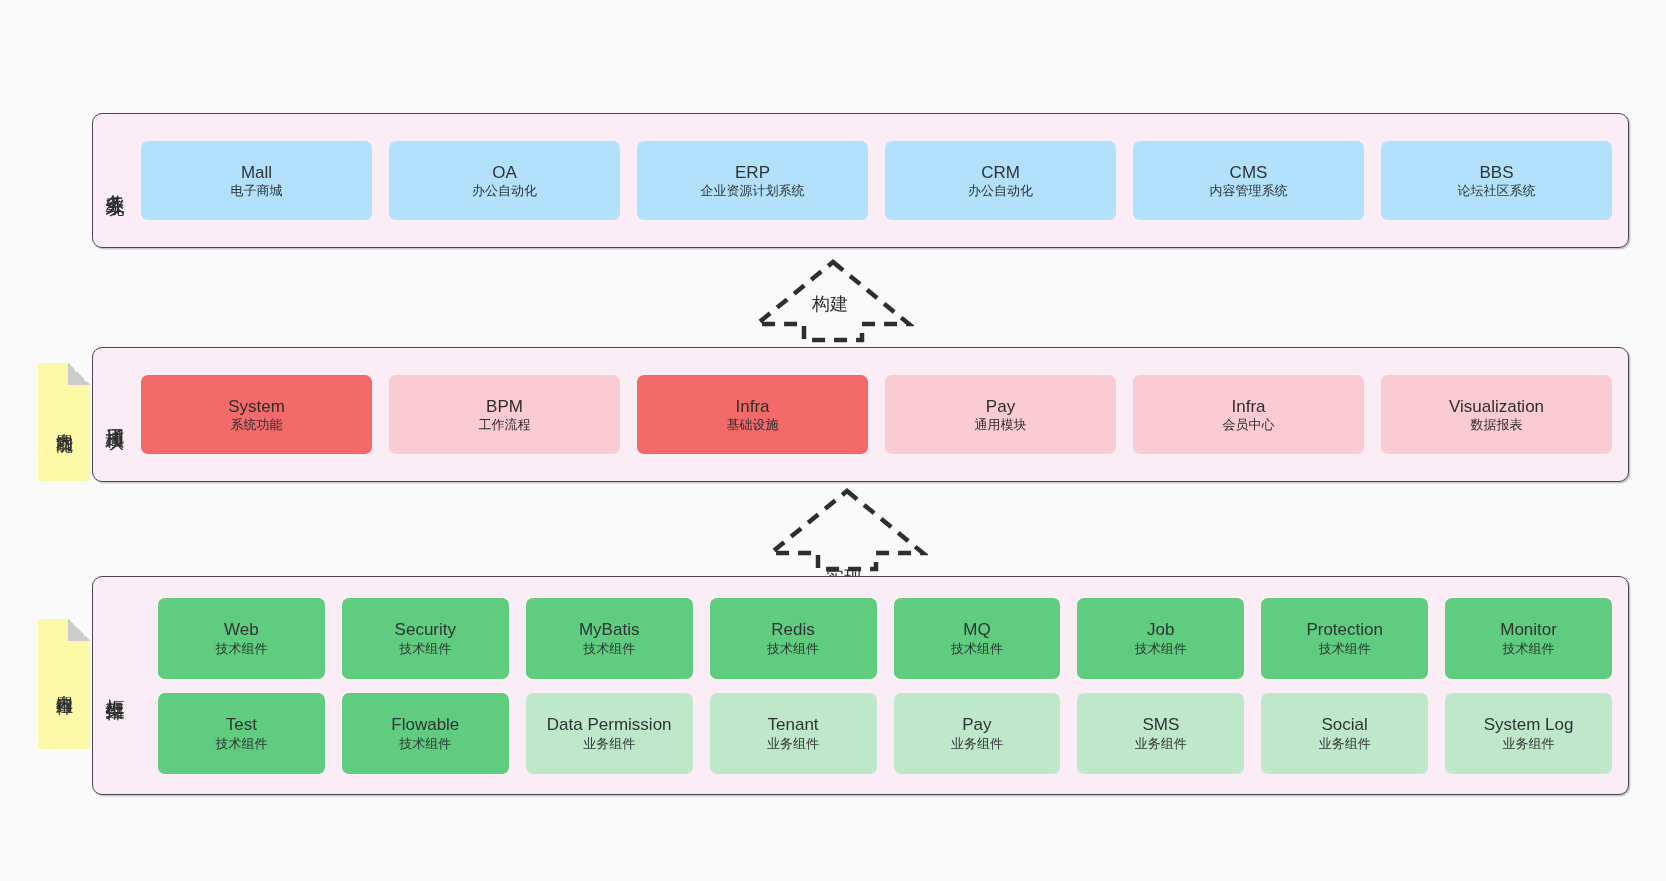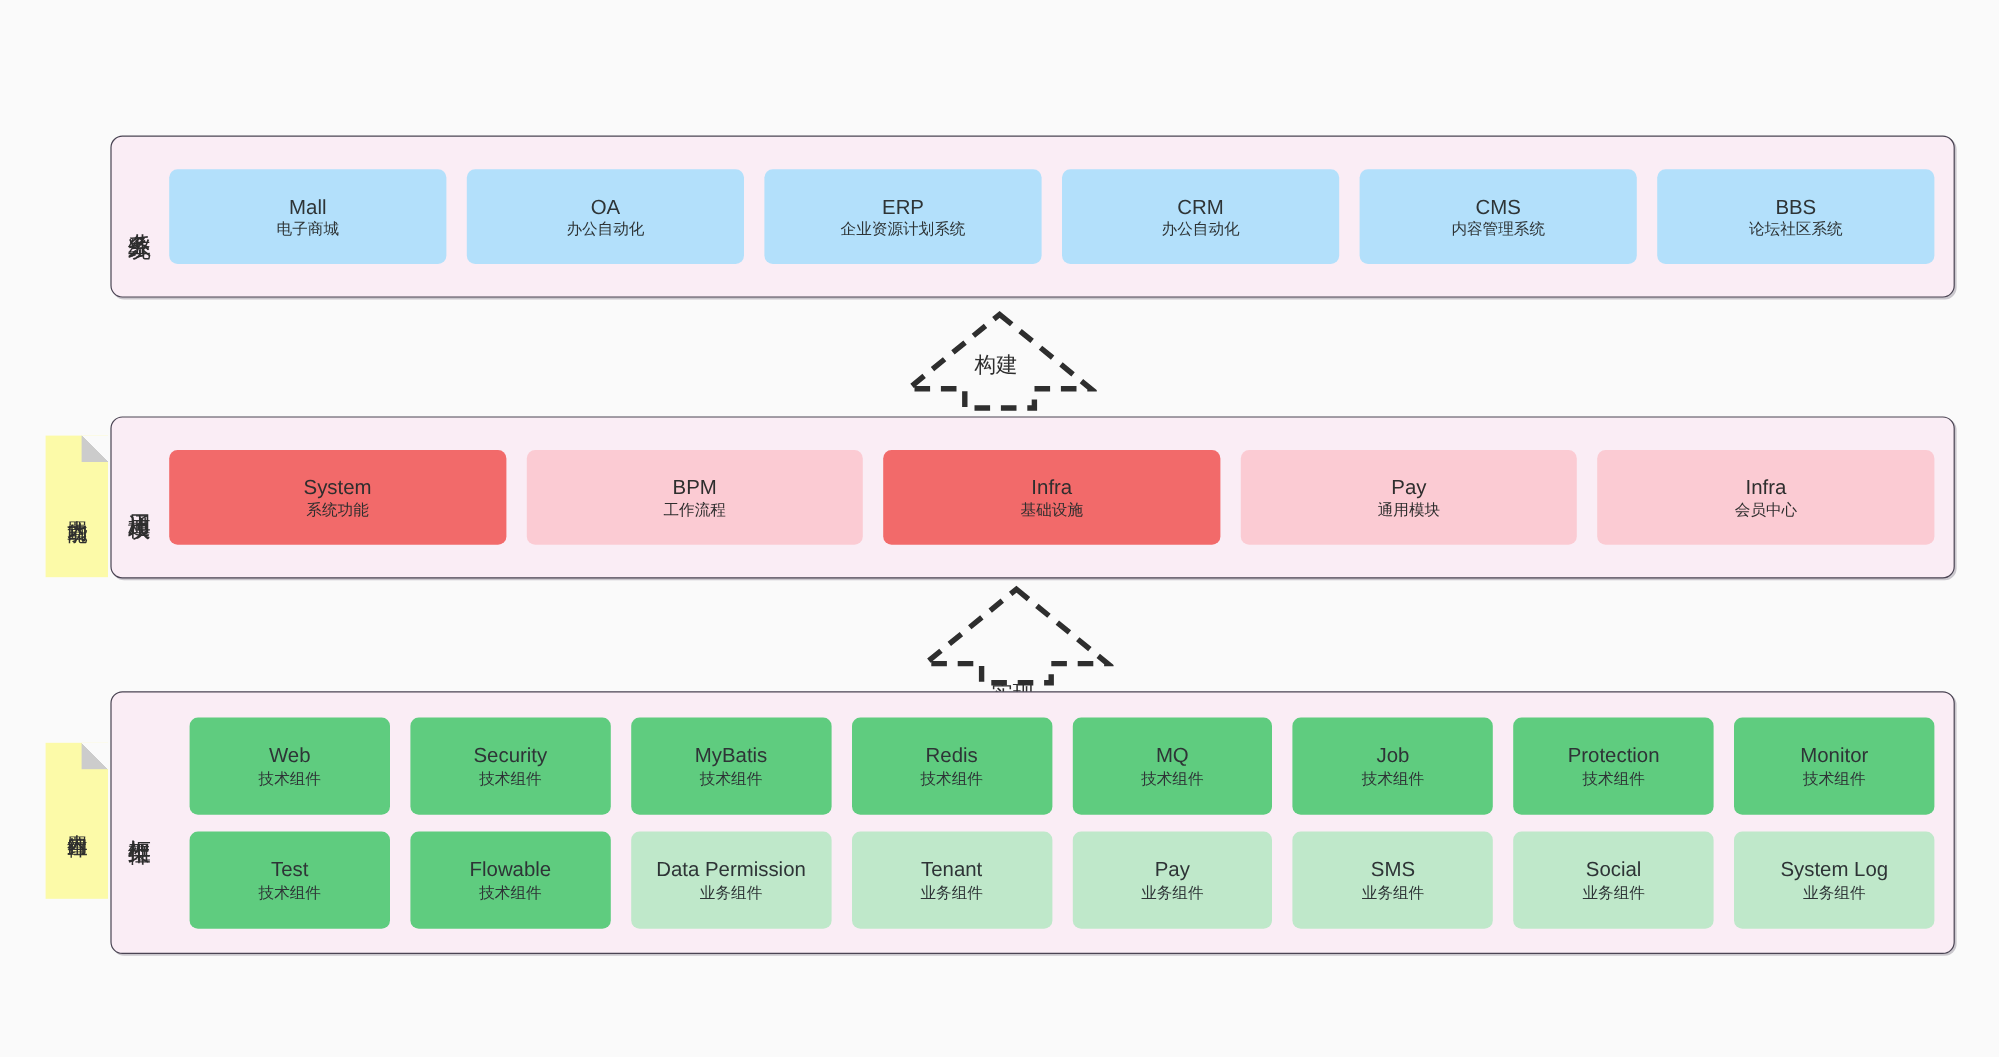--- a/index.html
+++ b/index.html
@@ -198,20 +198,24 @@
           <span class="title-cn">基础设施</span>
         </div>
         <div class="card c-pink">
           <span class="title-en">Pay</span>
           <span class="title-cn">通用模块</span>
         </div>
         <div class="card c-pink">
           <span class="title-en">Infra</span>
           <span class="title-cn">会员中心</span>
         </div>
+        <div class="card c-pink">
+          <span class="title-en">Visualization</span>
+          <span class="title-cn">数据报表</span>
+        </div>
       </div>
     </div>
   </div>
 
   <svg class="arrow" id="arrow-realize" width="162" height="86" viewBox="0 0 162 86">
     <path d="M81 4 L157 66 L110 66 L110 82 L52 82 L52 66 L5 66 Z" fill="none" stroke="#2E2E2E" stroke-width="4.5" stroke-dasharray="13,9" stroke-linejoin="miter"></path>
   </svg>
   <div class="arrow-label" id="label-realize">实现</div>
 
   <div class="sticky" id="sticky-framework">

